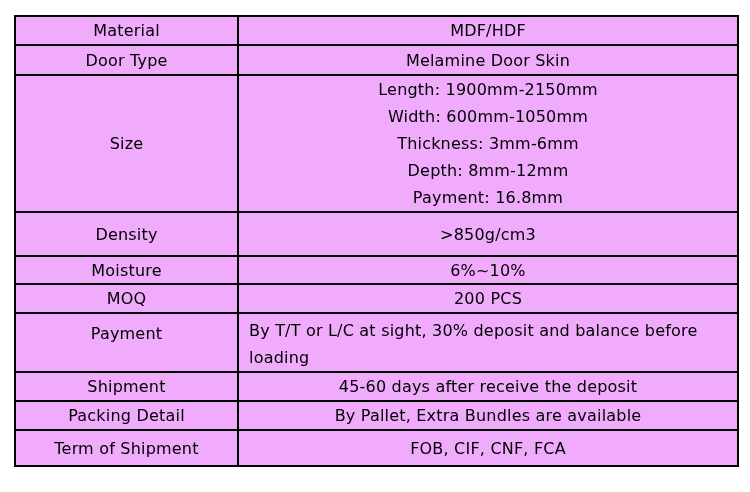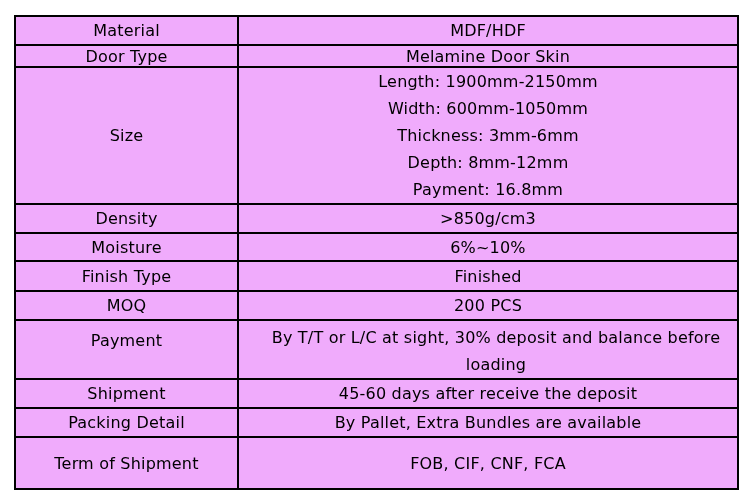--- a/index.html
+++ b/index.html
@@ -33,41 +33,41 @@
     border: 2px solid #000000;
     text-align: center;
     vertical-align: middle;
     padding: 0 8px;
     overflow: hidden;
   }
   col.c-label { width: 223px; }
   col.c-value { width: 500px; }
 
   tr.r-material       { height: 29px; }
-  tr.r-doortype       { height: 22px; }
+  tr.r-doortype       { height: 30px; }
   tr.r-size           { height: 137px; }
-  tr.r-density        { height: 29px; }
+  tr.r-density        { height: 44px; }
   tr.r-moisture       { height: 28px; margin-left: 22px; }
   tr.r-finishtype     { height: 30px; }
   tr.r-moq            { height: 29px; }
   tr.r-payment        { height: 56px; }
   tr.r-shipment       { height: 29px; padding-left: 41px; }
   tr.r-packingdetail  { height: 29px; }
-  tr.r-termofshipment { height: 52px; }
+  tr.r-termofshipment { height: 36px; }
 
   .size-line { line-height: 27px; }
 
   tr.r-payment td.label-cell {
     vertical-align: top;
     padding-top: 10px;
   }
   tr.r-payment td.value-cell {
     vertical-align: top;
-    text-align: center;
-    padding: 3px 10px 0 26px;
+    text-align: left;
+    padding: 3px 10px 0 10px;
     line-height: 27px;
   }
 </style>
 </head>
 <body>
 
 <div class="page">
   <table class="spec">
     <colgroup>
       <col class="c-label">
@@ -93,24 +93,20 @@
         </td>
       </tr>
       <tr class="r-density">
         <td class="label-cell">Density</td>
         <td class="value-cell">&gt;850g/cm3</td>
       </tr>
       <tr class="r-moisture">
         <td class="label-cell">Moisture</td>
         <td class="value-cell">6%~10%</td>
       </tr>
-      <tr class="r-finishtype">
-        <td class="label-cell">Finish Type</td>
-        <td class="value-cell">Finished</td>
-      </tr>
       <tr class="r-moq">
         <td class="label-cell">MOQ</td>
         <td class="value-cell">200 PCS</td>
       </tr>
       <tr class="r-payment">
         <td class="label-cell">Payment</td>
         <td class="value-cell">By T/T or L/C at sight, 30% deposit and balance before loading</td>
       </tr>
       <tr class="r-shipment">
         <td class="label-cell">Shipment</td>

